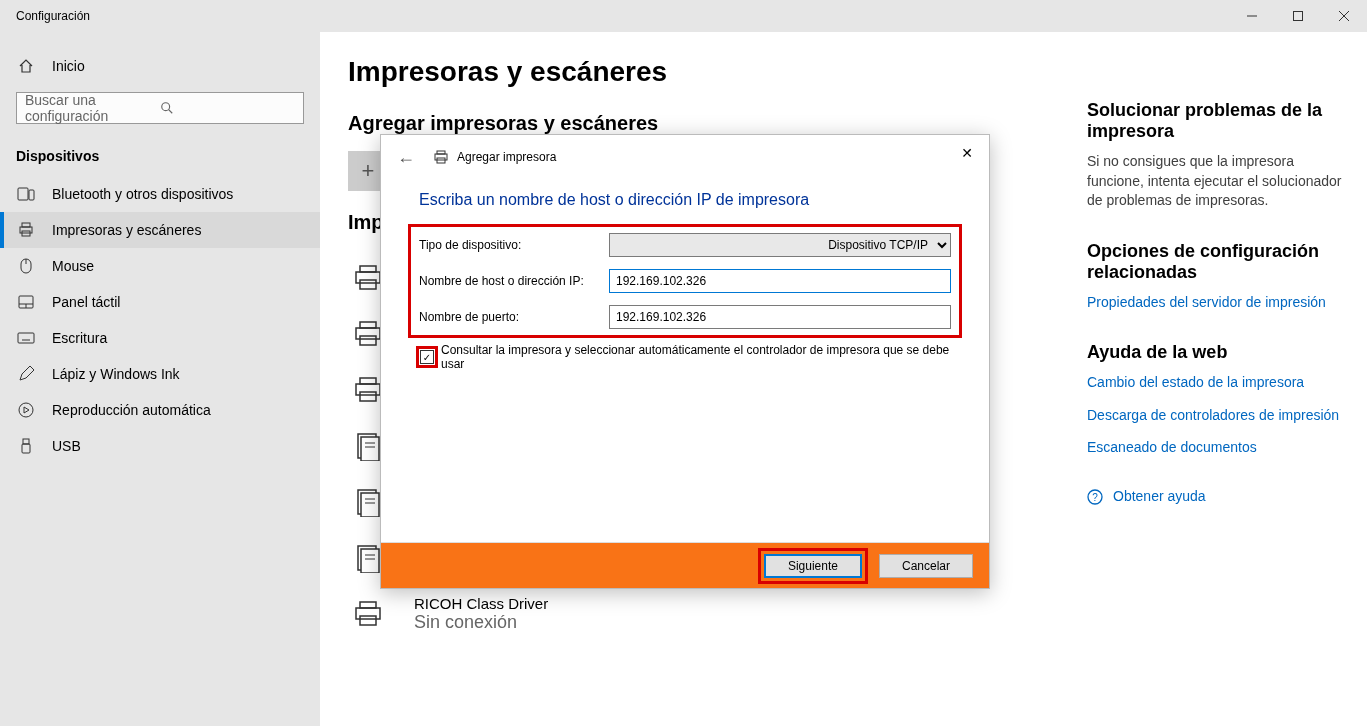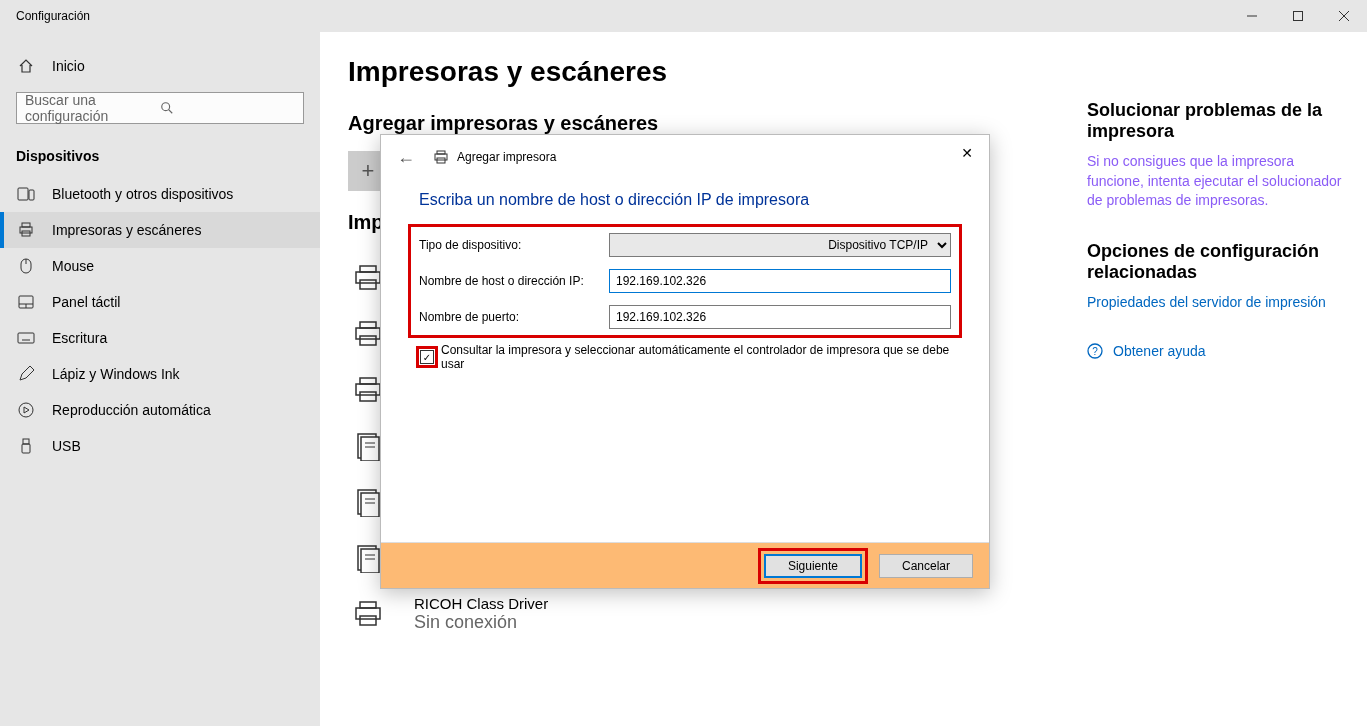--- a/index.html
+++ b/index.html
@@ -28,40 +28,40 @@
 .add-row { display:flex; align-items:center; gap:14px; margin-bottom:20px; }
 .add-btn { width:40px; height:40px; background:#ccc; display:flex; align-items:center; justify-content:center; font-size:22px; color:#555; }
 .list-title { font-size: 20px; font-weight:600; margin: 8px 0 16px 0; }
 .printer-row { display:flex; align-items:center; gap:26px; padding: 8px 0; }
 .printer-icon { width:40px; height:40px; display:flex; align-items:center; justify-content:center; }
 .printer-name { font-size:15px; }
 .printer-sub { font-size:18px; color:#666; }
 
 .rightcol { width: 280px; padding: 68px 24px 0 0; }
 .rc-head { font-size: 18px; font-weight:600; margin-bottom: 10px; }
-.rc-text { font-size:14px; color:#8b5cf6; margin-bottom:10px; line-height:1.4; }
+.rc-text { font-size:14px; color:#404040; margin-bottom:10px; line-height:1.4; }
 .rc-link { color:#0067c0; font-size:14px; display:block; margin-bottom:14px; cursor:pointer; line-height:1.35; }
 .rc-section { margin-bottom: 30px; }
 .help-row { display:flex; align-items:center; gap:10px; }
 
 
 .dialog { position:absolute; left:380px; top:134px; width:610px; height:455px; background:#fff; box-shadow: 0 4px 20px rgba(0,0,0,.25); border:1px solid #bbb; z-index:10; }
 .dlg-top { height:44px; display:flex; align-items:center; padding: 0 8px; gap:10px; }
 .dlg-close { position:absolute; right:4px; top:4px; width:36px; height:28px; display:flex; align-items:center; justify-content:center; font-size:14px; cursor:pointer; }
 .dlg-back { font-size:18px; color:#555; padding:4px 8px; cursor:pointer; }
 .dlg-title-row { display:flex; align-items:center; gap:8px; font-size:12px; }
 .dlg-body { padding: 4px 38px 0 38px; }
 .dlg-heading { color:#003399; font-size:16px; margin: 8px 0 24px 0; }
 .form-row { display:flex; align-items:center; margin-bottom:12px; font-size:12px; }
 .form-label { width:190px; }
 .form-ctrl { flex:1; height:24px; border:1px solid #7a7a7a; background:#fff; font-size:12px; padding:0 6px; }
 select.form-ctrl { background:#e8e8e8;text-align:right; }
 .chk-row { display:flex; align-items:center; gap:6px; font-size:12px; margin-top:6px; }
 .chk { width:14px; height:14px; border:1px solid #333; display:inline-flex; align-items:center; justify-content:center; font-size:10px; background:#fff; }
-.dlg-footer { position:absolute; bottom:0; left:0; right:0; height:46px; background:#fdba74; border-top:1px solid #ddd; display:flex; align-items:center; justify-content:flex-end; gap:14px; padding:0 16px; }
+.dlg-footer { position:absolute; bottom:0; left:0; right:0; height:46px; background:#f97316; border-top:1px solid #ddd; display:flex; align-items:center; justify-content:flex-end; gap:14px; padding:0 16px; }
 .dlg-btn { height:24px; padding: 0 22px; font-size:12px; border:1px solid #adadad; background:#e1e1e1; cursor:pointer; }
 .dlg-btn.primary { border:2px solid #0078d4; }
 .chk-hl { outline:3px solid #d80000; padding:1px; }
 .next-hl { outline:3px solid #d80000; padding:3px; display:inline-block; }
 .fields-hl { outline:3px solid #d80000; padding: 6px 8px 6px 8px; margin:-6px -8px 8px -8px; }
 
 svg { display:block; }
 </style>
 </head>
 <body>
@@ -271,20 +271,26 @@
   </div>
 
   <div class="rightcol">
     <div class="rc-section">
       <div class="rc-head">Solucionar problemas de la impresora</div>
       <div class="rc-text">Si no consigues que la impresora funcione, intenta ejecutar el solucionador de problemas de impresoras.</div>
     </div>
     <div class="rc-section">
       <div class="rc-head">Opciones de configuración relacionadas</div>
       <a class="rc-link">Propiedades del servidor de impresión</a>
+    </div>
+    <div class="rc-section">
+      <div class="rc-head">Ayuda de la web</div>
+      <a class="rc-link">Cambio del estado de la impresora</a>
+      <a class="rc-link">Descarga de controladores de impresión</a>
+      <a class="rc-link">Escaneado de documentos</a>
     </div>
     <div class="help-row">
       <span>
           <svg width="16" height="16" viewBox="0 0 16 16">
             <circle cx="8" cy="8" r="7" fill="none" stroke="#0067c0" stroke-width="1.3"></circle>
             <text x="8" y="12" text-anchor="middle" font-size="10" fill="#0067c0">?</text>
           </svg>
         </span>
       <a class="rc-link" style="margin-bottom:0">Obtener ayuda</a>
     </div>

